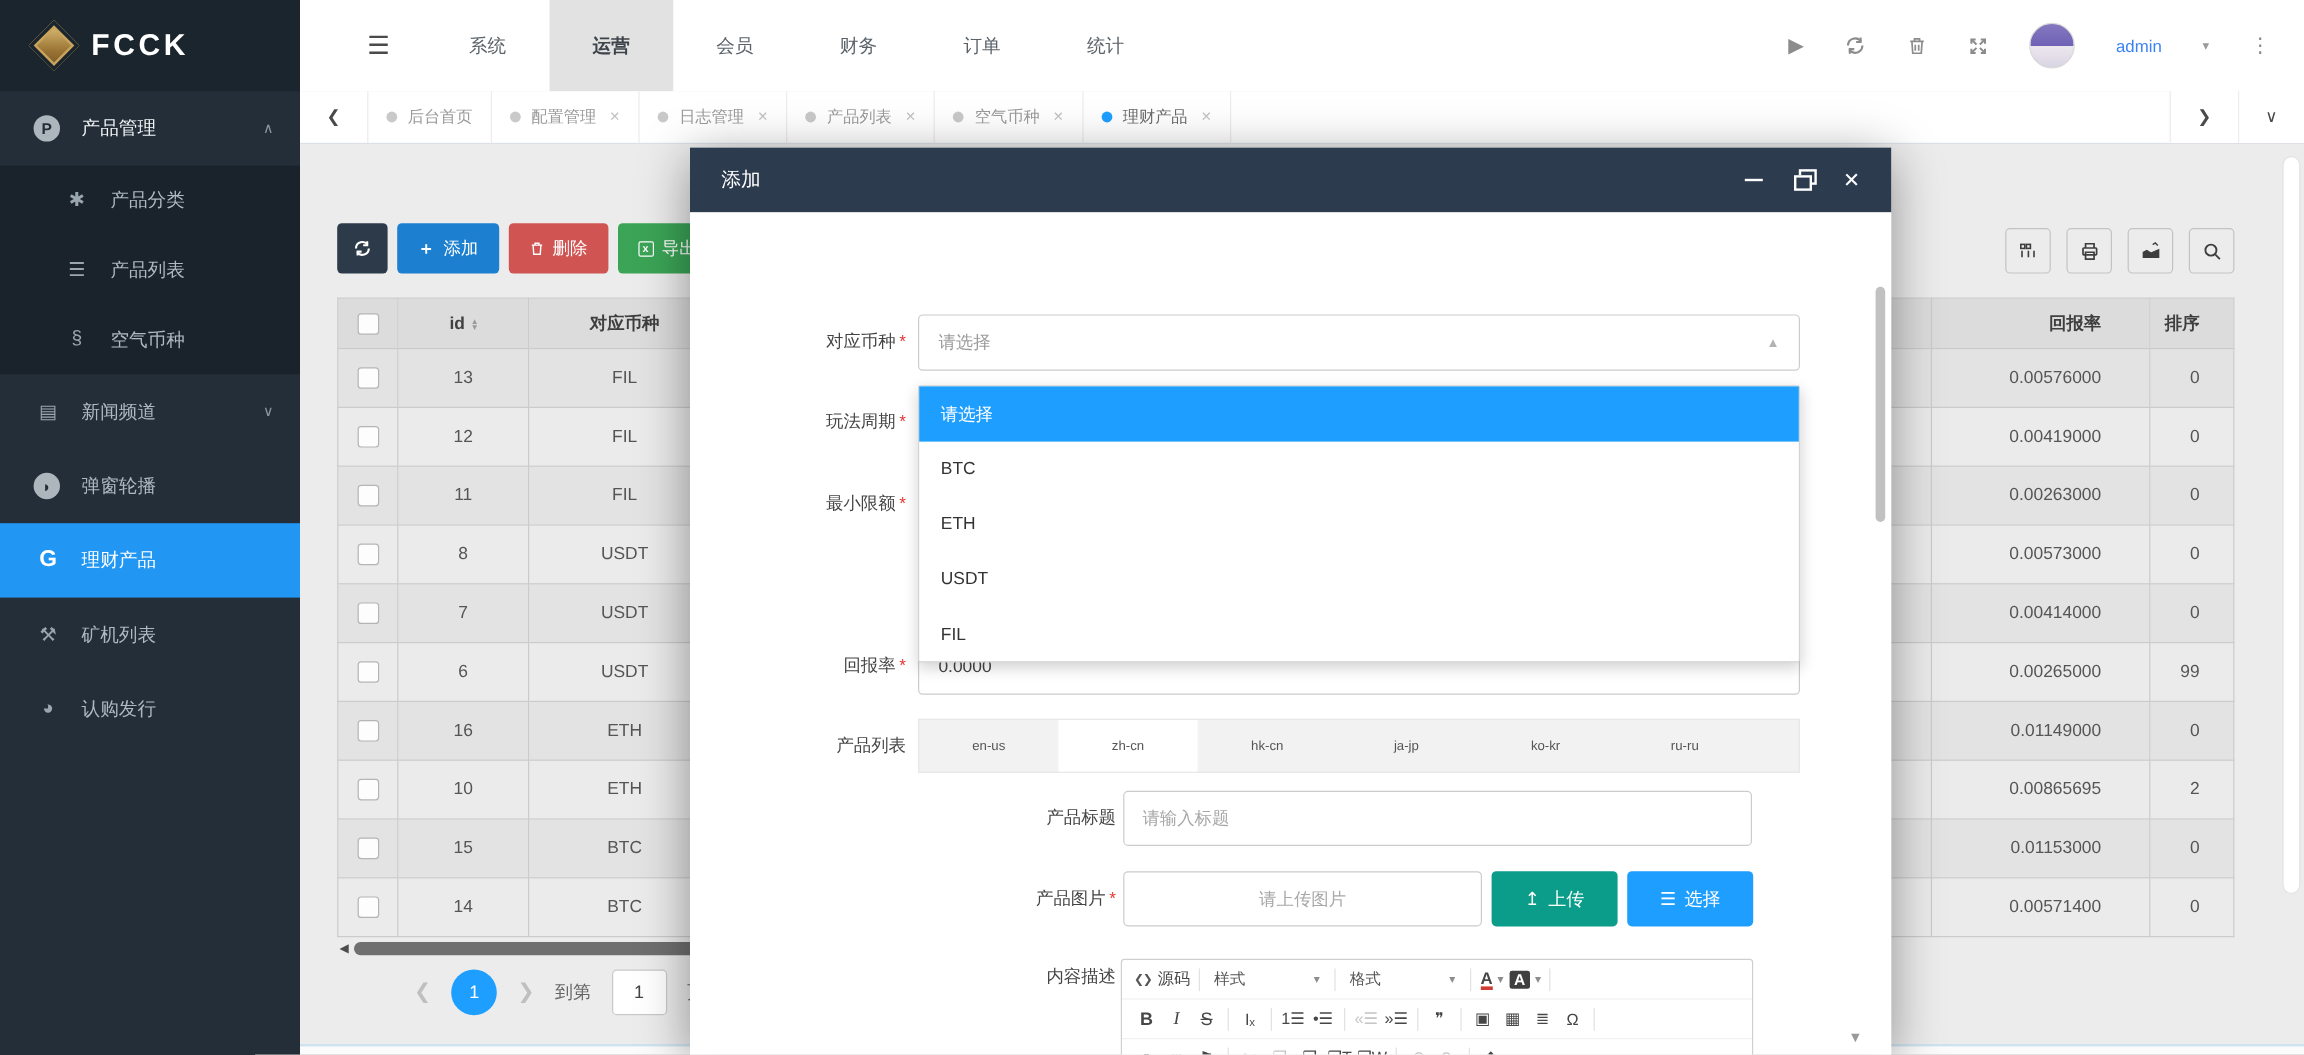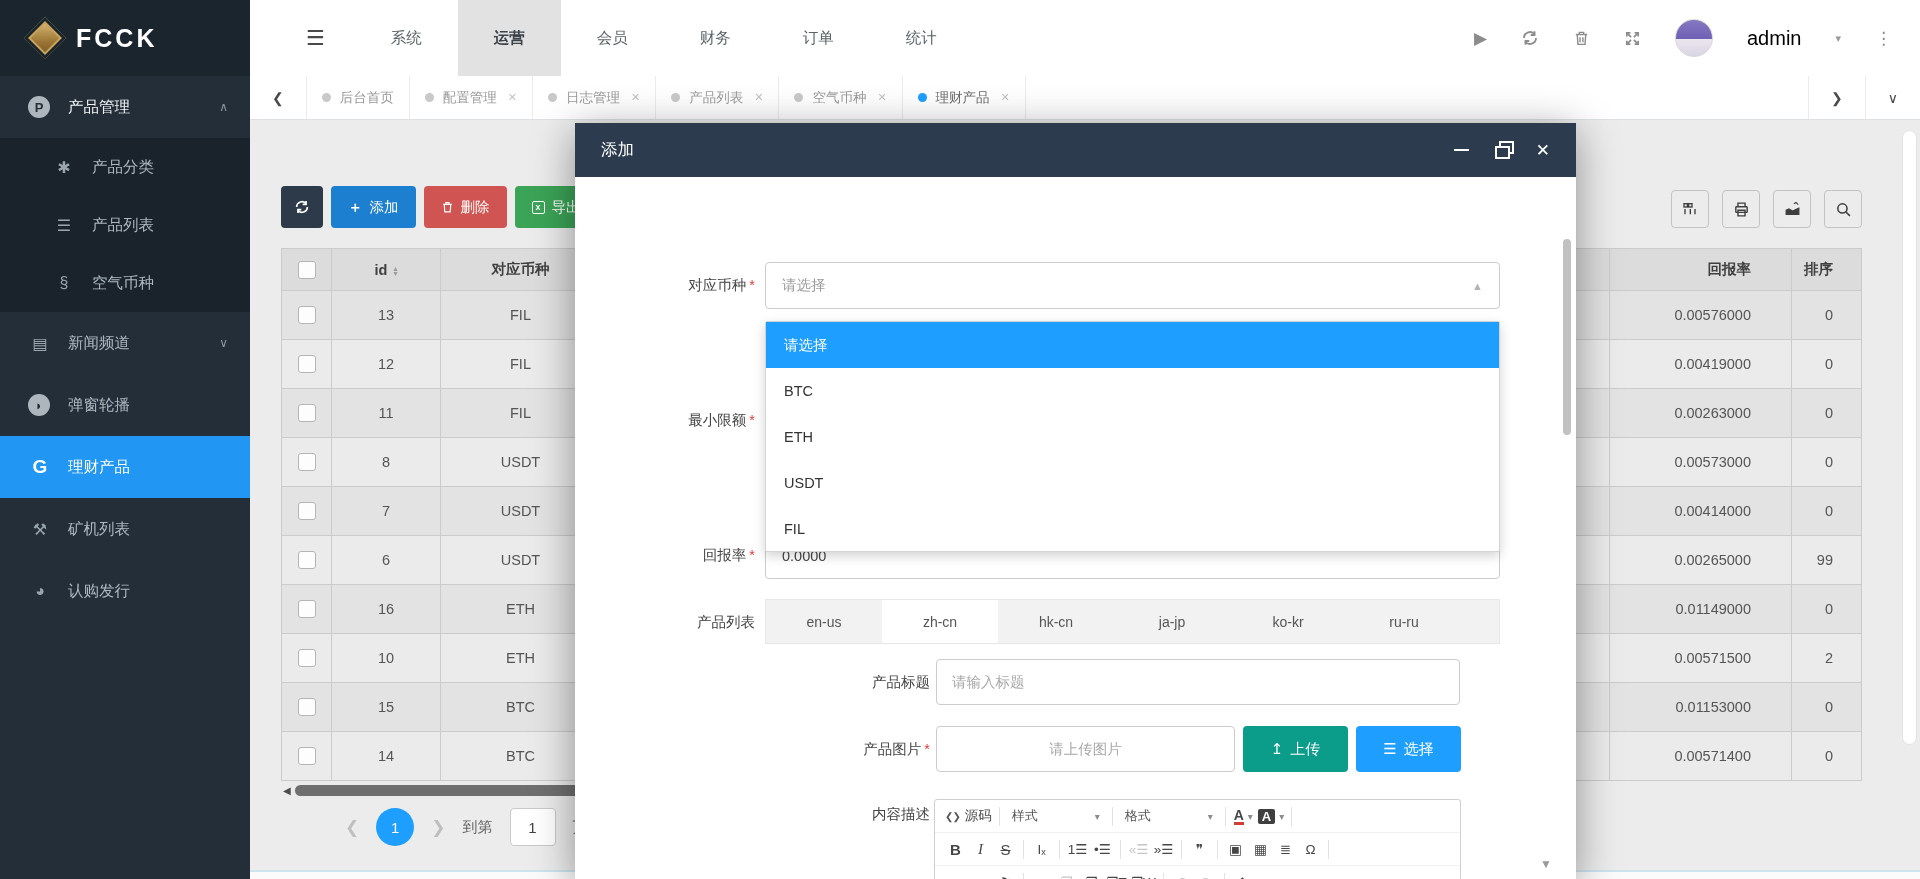--- a/index.html
+++ b/index.html
@@ -24,21 +24,21 @@
   
   .header { position:absolute; left:250px; top:0; right:0; height:76px; background:#fff; z-index:20; box-shadow:0 1px 2px rgba(0,0,0,.06); display:flex; align-items:stretch; }
   .fold { display:flex; align-items:center; padding:0 30px 0 56px; color:#4a4a4a; font-size:21px; cursor:pointer; }
   .topnav { display:flex; align-items:stretch; }
   .nav-item { display:flex; align-items:center; padding:0 36px; font-size:15.5px; color:#5a6268; cursor:pointer; }
   .nav-item.active { background:#e2e2e2; color:#3d434a; font-weight:bold; }
   .hright { margin-left:auto; display:flex; align-items:center; gap:34px; padding-right:28px; }
   .hico { color:#8c8c8c; display:flex; align-items:center; cursor:pointer; }
   .hico svg { display:block; }
   .avatar { width:38px; height:38px; border-radius:50%; border:1px solid #d8d8d8; background:linear-gradient(180deg,#8578c0 0%,#6f61b5 52%,#ece7ee 52%,#d9d4e3 100%); }
-  .uname { color:#000000; font-size:20px; }
+  .uname { color:#3b82f6; font-size:14px; }
   .caret { color:#9a9a9a; font-size:11px; }
   .kebab { color:#8a8a8a; font-size:17px; letter-spacing:0; }
 
   
   .tabbar { position:absolute; left:250px; top:76px; right:0; height:44px; background:#fff; border-bottom:1px solid #dde1e6; z-index:20; display:flex; align-items:stretch; }
   .tab-arrow { display:flex; align-items:center; padding:0 22px; color:#4a4a4a; font-size:14px; cursor:pointer; }
   .tab { display:flex; align-items:center; gap:9px; padding:0 15px; border-right:1px solid #ececec; font-size:13.5px; color:#9a9a9a; cursor:pointer; white-space:nowrap; }
   .tab:first-of-type { border-left:1px solid #ececec; }
   .dot { width:9px; height:9px; border-radius:50%; background:#c9c9c9; }
   .dot.blue { background:#1e9fff; }
@@ -98,21 +98,21 @@
   .lbl { position:absolute; left:20px; width:160px; text-align:right; font-size:14.5px; color:#444; line-height:47px; white-space:nowrap; }
   .req { color:#e23c39; margin-left:3px; }
   .sel { position:absolute; left:190px; width:735px; height:47px; border:1px solid #ccc; border-radius:4px; background:#fff; display:flex; align-items:center; padding:0 16px; color:#9b9b9b; font-size:14.5px; cursor:pointer; }
   .sel .up { margin-left:auto; color:#b3b3b3; font-size:11px; }
   .dropdown { position:absolute; left:190px; top:144px; width:735px; height:231px; background:#fff; border:1px solid #d4d4d4; border-radius:2px; box-shadow:0 4px 12px rgba(0,0,0,.18); z-index:60; }
   .dd-item { height:46px; display:flex; align-items:center; padding:0 18px; font-size:14.5px; color:#333; cursor:pointer; }
   .dd-item.selected { background:#1e9fff; color:#fff; }
   .inp-rate { position:absolute; left:190px; top:355px; width:735px; height:47px; border:1px solid #ccc; border-radius:4px; display:flex; align-items:center; padding:0 16px; color:#444; font-size:14.5px; z-index:10; }
 
   .langstrip { position:absolute; left:190px; top:422px; width:735px; height:45px; background:#f2f2f2; border:1px solid #e7e7e7; display:flex; }
-  .ltab { width:116px; height:100%; display:flex; align-items:center; justify-content:center; font-size:14px; color:#555; cursor:pointer; }
+  .ltab { width:116px; height:100%; display:flex; align-items:center; justify-content:center; font-size:11px; color:#555; cursor:pointer; }
   .ltab.active { background:#fff; }
 
   .ilbl { position:absolute; left:200px; width:155px; text-align:right; font-size:14.5px; color:#444; line-height:46px; white-space:nowrap; }
   .inp { position:absolute; border:1px solid #ccc; border-radius:4px; background:#fff; display:flex; align-items:center; padding:0 15px; color:#a8a8a8; font-size:14.5px; }
   .mbtn { position:absolute; height:46px; width:105px; border:none; border-radius:4px; color:#fff; font-size:15px; display:flex; align-items:center; justify-content:center; gap:7px; cursor:pointer; font-family:inherit; }
   .mbtn-upload { background:#0c9c8a; }
   .mbtn-choose { background:#1e9fff; }
 
   .editor { position:absolute; left:359px; top:622px; width:527px; height:134px; border:1px solid #cfcfcf; border-radius:3px; background:#fff; overflow:hidden; }
   .tbrow { display:flex; align-items:center; flex-wrap:nowrap; padding:3px 8px; border-bottom:1px solid #f1f1f1; height:33px; }
@@ -398,21 +398,21 @@
               <td class="cell-c">ETH</td>
               <td></td>
               <td class="cell-r">0.01149000</td>
               <td class="cell-r2">0</td>
             </tr>
             <tr class="even">
               <td class="cell-c"><span class="cb"></span></td>
               <td class="cell-c">10</td>
               <td class="cell-c">ETH</td>
               <td></td>
-              <td class="cell-r">0.00571500</td>
+              <td class="cell-r">0.00865695</td>
               <td class="cell-r2">2</td>
             </tr>
             <tr class="odd">
               <td class="cell-c"><span class="cb"></span></td>
               <td class="cell-c">15</td>
               <td class="cell-c">BTC</td>
               <td></td>
               <td class="cell-r">0.01153000</td>
               <td class="cell-r2">0</td>
             </tr>
@@ -452,20 +452,21 @@
       <span>添加</span>
       <span class="m-controls">
         <span class="mc-min"></span>
         <span class="mc-restore"></span>
         <span class="mc-close">✕</span>
       </span>
     </div>
     <div class="m-body">
 
       <div class="lbl" style="top:85px"><span>对应币种</span><span class="req">*</span></div>
+      <div class="lbl" style="top:152px"><span>玩法周期</span><span class="req">*</span></div>
       <div class="lbl" style="top:220px"><span>最小限额</span><span class="req">*</span></div>
       <div class="lbl" style="top:355px"><span>回报率</span><span class="req">*</span></div>
       <div class="lbl" style="top:422px"><span>产品列表</span></div>
 
       <div class="inp-rate">
           <span>0.0000</span>
         </div>
 
       <div class="sel" style="top:85px">
         <span>请选择</span>

